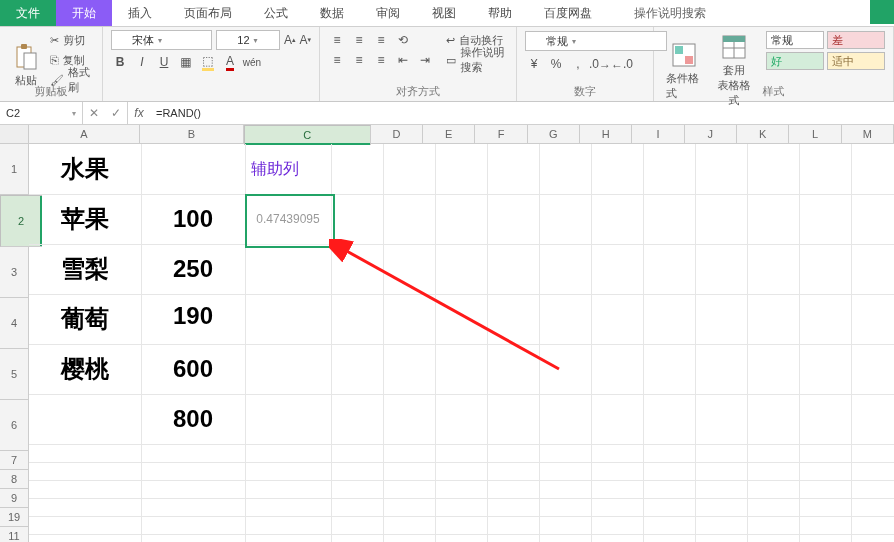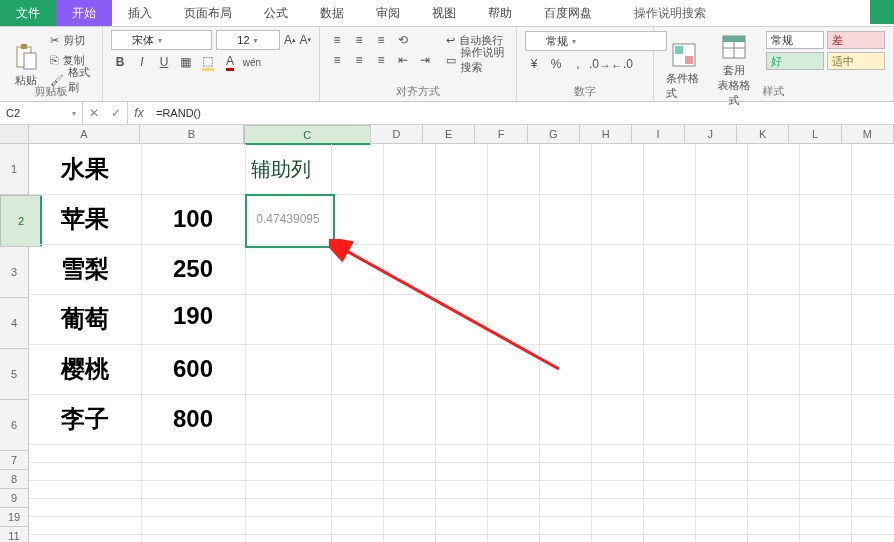--- a/index.html
+++ b/index.html
@@ -59,21 +59,21 @@
 .rowhdr.tall{height:50px;}
 .rowhdr.sel{background:#d8ead8;color:#2a6e3f;position:relative;}
 .rowhdr.sel:after{content:"";position:absolute;top:0;bottom:0;right:-1px;width:2px;background:#21a366;}
 .cells{position:relative;flex:1;}
 .gridlines{position:absolute;inset:0;}
 .vline{position:absolute;top:0;bottom:0;width:1px;background:#e6e6e6;}
 .hline-g{position:absolute;left:0;right:0;height:1px;background:#e6e6e6;}
 .cell{position:absolute;display:flex;align-items:center;font-family:SimHei,"Microsoft YaHei",sans-serif;}
 .cell.big{font-size:24px;font-weight:900;color:#000;}
 .cell.center{justify-content:center;}
-.cell.grey{color:#14532d;font-size:20px;}
+.cell.grey{color:#6d28d9;font-size:16px;}
 .cell.num{font-size:12px;color:#555;justify-content:center;}
 .active-cell{position:absolute;border:2px solid #21a366;background:rgba(255,255,255,.4);pointer-events:none;}
 .fill-handle{position:absolute;width:6px;height:6px;background:#21a366;right:-3px;bottom:-3px;}
 .fill-cursor{position:absolute;font-size:14px;color:#000;font-weight:bold;pointer-events:none;}
 
 .arrow-svg{position:absolute;pointer-events:none;}
 </style>
 </head>
 <body>
 
@@ -335,21 +335,20 @@
 
       <div class="cell big center" style="left:0;top:100px;width:112px;height:50px">雪梨</div>
       <div class="cell big center" style="left:112px;top:100px;width:104px;height:50px">250</div>
 
       <div class="cell big center" style="left:0;top:150px;width:112px;height:50px">葡萄</div>
       <div class="cell big center" style="left:112px;top:147px;width:104px;height:50px">190</div>
 
       <div class="cell big center" style="left:0;top:200px;width:112px;height:50px">樱桃</div>
       <div class="cell big center" style="left:112px;top:200px;width:104px;height:50px">600</div>
 
-      <div class="cell big center" style="left:0;top:250px;width:112px;height:50px">李子</div>
       <div class="cell big center" style="left:112px;top:250px;width:104px;height:50px">800</div>
 
       <div class="active-cell" style="left:216px;top:50px;width:86px;height:50px">
         <div class="fill-handle"></div>
       </div>
       <div class="fill-cursor" style="left:300px;top:96px">＋</div>
 
       <svg class="arrow-svg" style="left:300px;top:95px" width="240" height="140">
         <defs>
             <marker id="ah" markerWidth="12" markerHeight="12" refX="2" refY="4" orient="auto">

